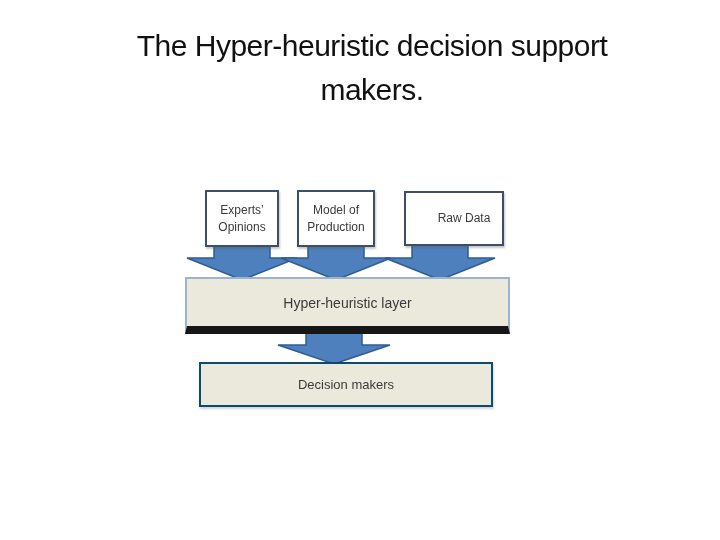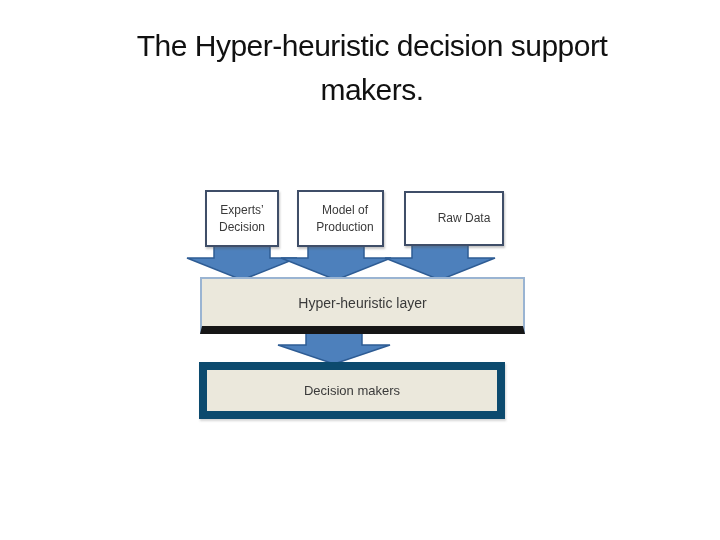--- a/index.html
+++ b/index.html
@@ -44,49 +44,48 @@
     box-shadow: 1px 2px 2px rgba(90,90,90,0.35);
     display: flex;
     align-items: center;
     justify-content: center;
     text-align: center;
     font-size: 12px;
     line-height: 1.4;
     color: #3a3a3a;
   }
   .box-experts   { left: 205px; top: 190px; width: 70px;  height: 53px; }
-  .box-model     { left: 297px; top: 190px; width: 74px;  height: 53px; padding-left: 9px; }
+  .box-model     { left: 297px; top: 190px; width: 74px;  height: 53px; }
   .box-raw       { left: 404px; top: 191px; width: 76px;  height: 51px; padding-left: 20px; }
   .box-raw .input-label { padding: 0 4px; }
   .layer-box {
     position: absolute;
     z-index: 2;
     left: 185px;
     top: 277px;
     width: 321px;
     height: 47px;
     background: #ebe8dc;
     border: 2px solid #9ab4d2;
     border-bottom: 8px solid #161616;
     display: flex;
     align-items: center;
     justify-content: center;
     font-size: 14px;
     color: #3a3a3a;
-    margin-left: 15px;
   }
   .output-box {
     position: absolute;
     z-index: 2;
     left: 199px;
     top: 362px;
     width: 290px;
     height: 41px;
     background: #ebe8dc;
-    border: 8px solid #0c4a6e;
+    border: 2px solid #0c4a6e;
     box-shadow: 1px 2px 2px rgba(120,120,120,0.3);
     display: flex;
     align-items: center;
     justify-content: center;
     font-size: 13px;
     color: #3a3a3a;
   }
 </style>
 </head>
 <body>
@@ -99,21 +98,21 @@
   </div>
 
   <svg class="arrow-layer" viewBox="0 0 720 540" xmlns="http://www.w3.org/2000/svg">
     <path d="M214,238 L270,238 L270,258 L297,258 L242,280 L187,258 L214,258 Z" fill="#4d80bc" stroke="#2e5c94" stroke-width="1.5"></path>
     <path d="M308,238 L364,238 L364,258 L391,258 L336,280 L281,258 L308,258 Z" fill="#4d80bc" stroke="#2e5c94" stroke-width="1.5"></path>
     <path d="M412,238 L468,238 L468,258 L495,258 L440,280 L385,258 L412,258 Z" fill="#4d80bc" stroke="#2e5c94" stroke-width="1.5"></path>
     <path d="M306,329 L362,329 L362,345 L390,345 L334,364 L278,345 L306,345 Z" fill="#4d80bc" stroke="#2e5c94" stroke-width="1.5"></path>
   </svg>
 
   <div class="input-box box-experts">
-    <span class="input-label">Experts’ Decision</span>
+    <span class="input-label">Experts’ Opinions</span>
   </div>
 
   <div class="input-box box-model">
     <span class="input-label">Model of Production</span>
   </div>
 
   <div class="input-box box-raw">
     <span class="input-label">Raw Data</span>
   </div>
 

